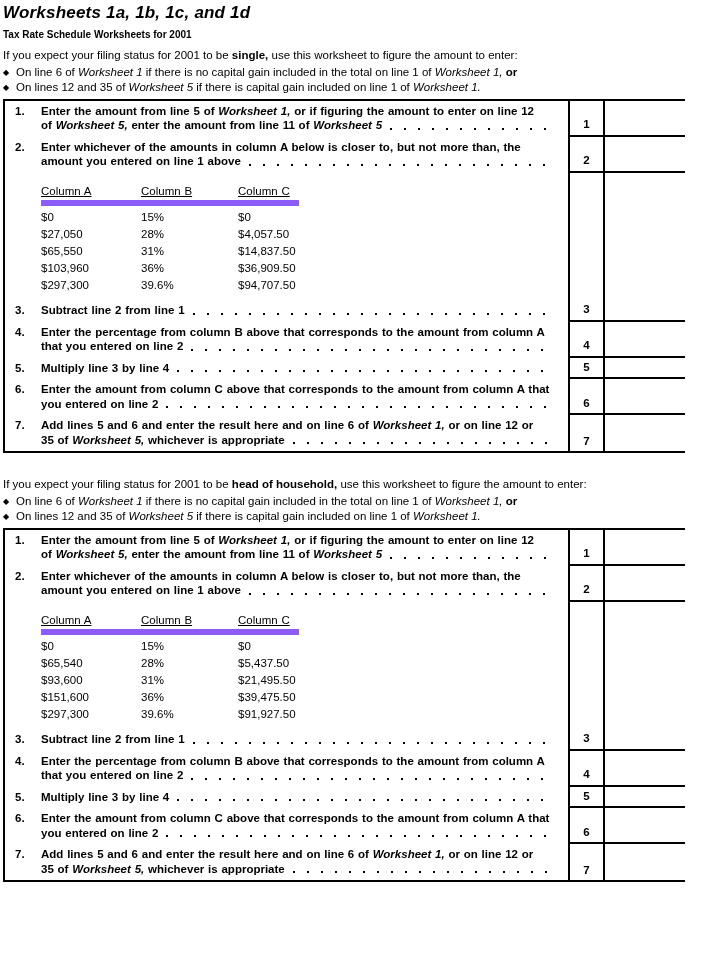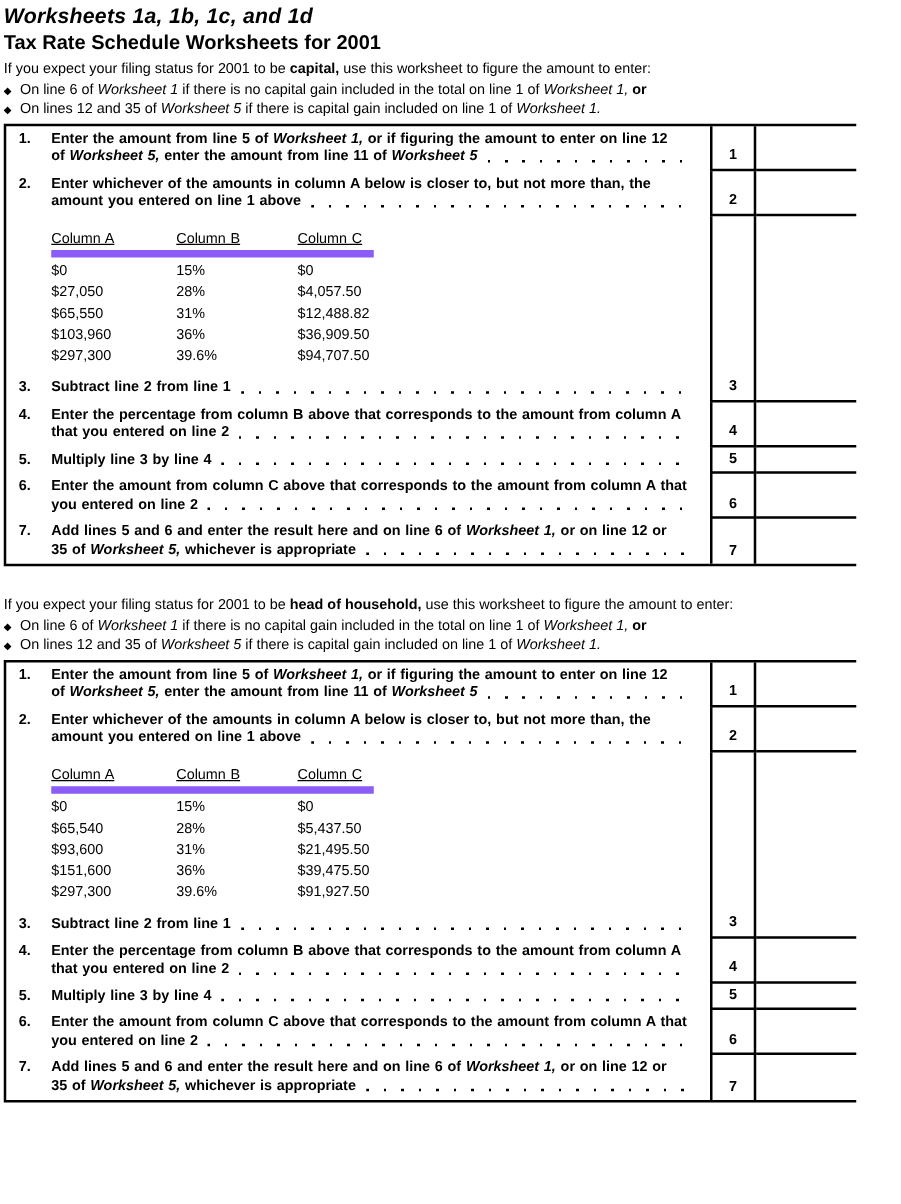--- a/index.html
+++ b/index.html
@@ -4,21 +4,21 @@
 <style>
   html,body{margin:0;padding:0;background:#fff;}
   .page{
     width:685px;height:963px;box-sizing:border-box;
     padding:2px 2px 0 3px;overflow:hidden;
     background:#fff;color:#000;
     font-family:"Liberation Sans","DejaVu Sans",sans-serif;
     font-size:11.5px;line-height:14.5px;
   }
   .title{font-size:17px;font-weight:bold;font-style:italic;line-height:20px;margin:1px 0 3px 0;letter-spacing:.2px;}
-  .subtitle{font-size:16px;font-weight:bold;line-height:17px;margin:0 0 5px 0;}
+  .subtitle{font-size:10px;font-weight:bold;line-height:17px;margin:0 0 5px 0;}
   .ws-head{font-size:14.5px;line-height:17px;margin:0 0 4px 0;}
   .ws-head .lbl{font-weight:normal;}
   .ws-head .hd{font-weight:bold;margin-left:5px;}
   .intro{margin:0 0 2px 0;}
   .bullet{display:flex;line-height:15px;}
   .dmd{width:13px;flex:none;font-size:8px;line-height:15px;}
   .b{font-weight:bold;}
   .i{font-style:italic;}
 
   .wtable{width:716px;box-sizing:border-box;border:2px solid #000;margin-top:4px;}
@@ -54,21 +54,21 @@
 </style>
 </head>
 <body>
 
 <div class="page">
 
   <div class="title">Worksheets 1a, 1b, 1c, and 1d</div>
   <div class="subtitle">Tax Rate Schedule Worksheets for 2001</div>
 
   <section>
-    <div class="intro"><span>If you expect your filing status for 2001 to be </span><span class="b">capital,</span><span> use this worksheet to figure the amount to enter:</span></div>
+    <div class="intro"><span>If you expect your filing status for 2001 to be </span><span class="b">single,</span><span> use this worksheet to figure the amount to enter:</span></div>
     <div class="bullet">
       <span class="dmd">◆</span>
       <span><span>On line 6 of </span><span class="i">Worksheet 1</span><span> if there is no capital gain included in the total on line 1 of </span><span class="i">Worksheet 1,</span><span> </span><span class="b">or</span></span>
     </div>
     <div class="bullet">
       <span class="dmd">◆</span>
       <span><span>On lines 12 and 35 of </span><span class="i">Worksheet 5</span><span> if there is capital gain included on line 1 of </span><span class="i">Worksheet 1.</span></span>
     </div>
     <div class="wtable">
         <div class="wrow">
@@ -114,21 +114,21 @@
                   <span>$0</span>
                 </div>
                 <div class="rt-row">
                   <span>$27,050</span>
                   <span>28%</span>
                   <span>$4,057.50</span>
                 </div>
                 <div class="rt-row">
                   <span>$65,550</span>
                   <span>31%</span>
-                  <span>$12,488.82</span>
+                  <span>$14,837.50</span>
                 </div>
                 <div class="rt-row">
                   <span>$103,960</span>
                   <span>36%</span>
                   <span>$36,909.50</span>
                 </div>
                 <div class="rt-row">
                   <span>$297,300</span>
                   <span>39.6%</span>
                   <span>$94,707.50</span>

